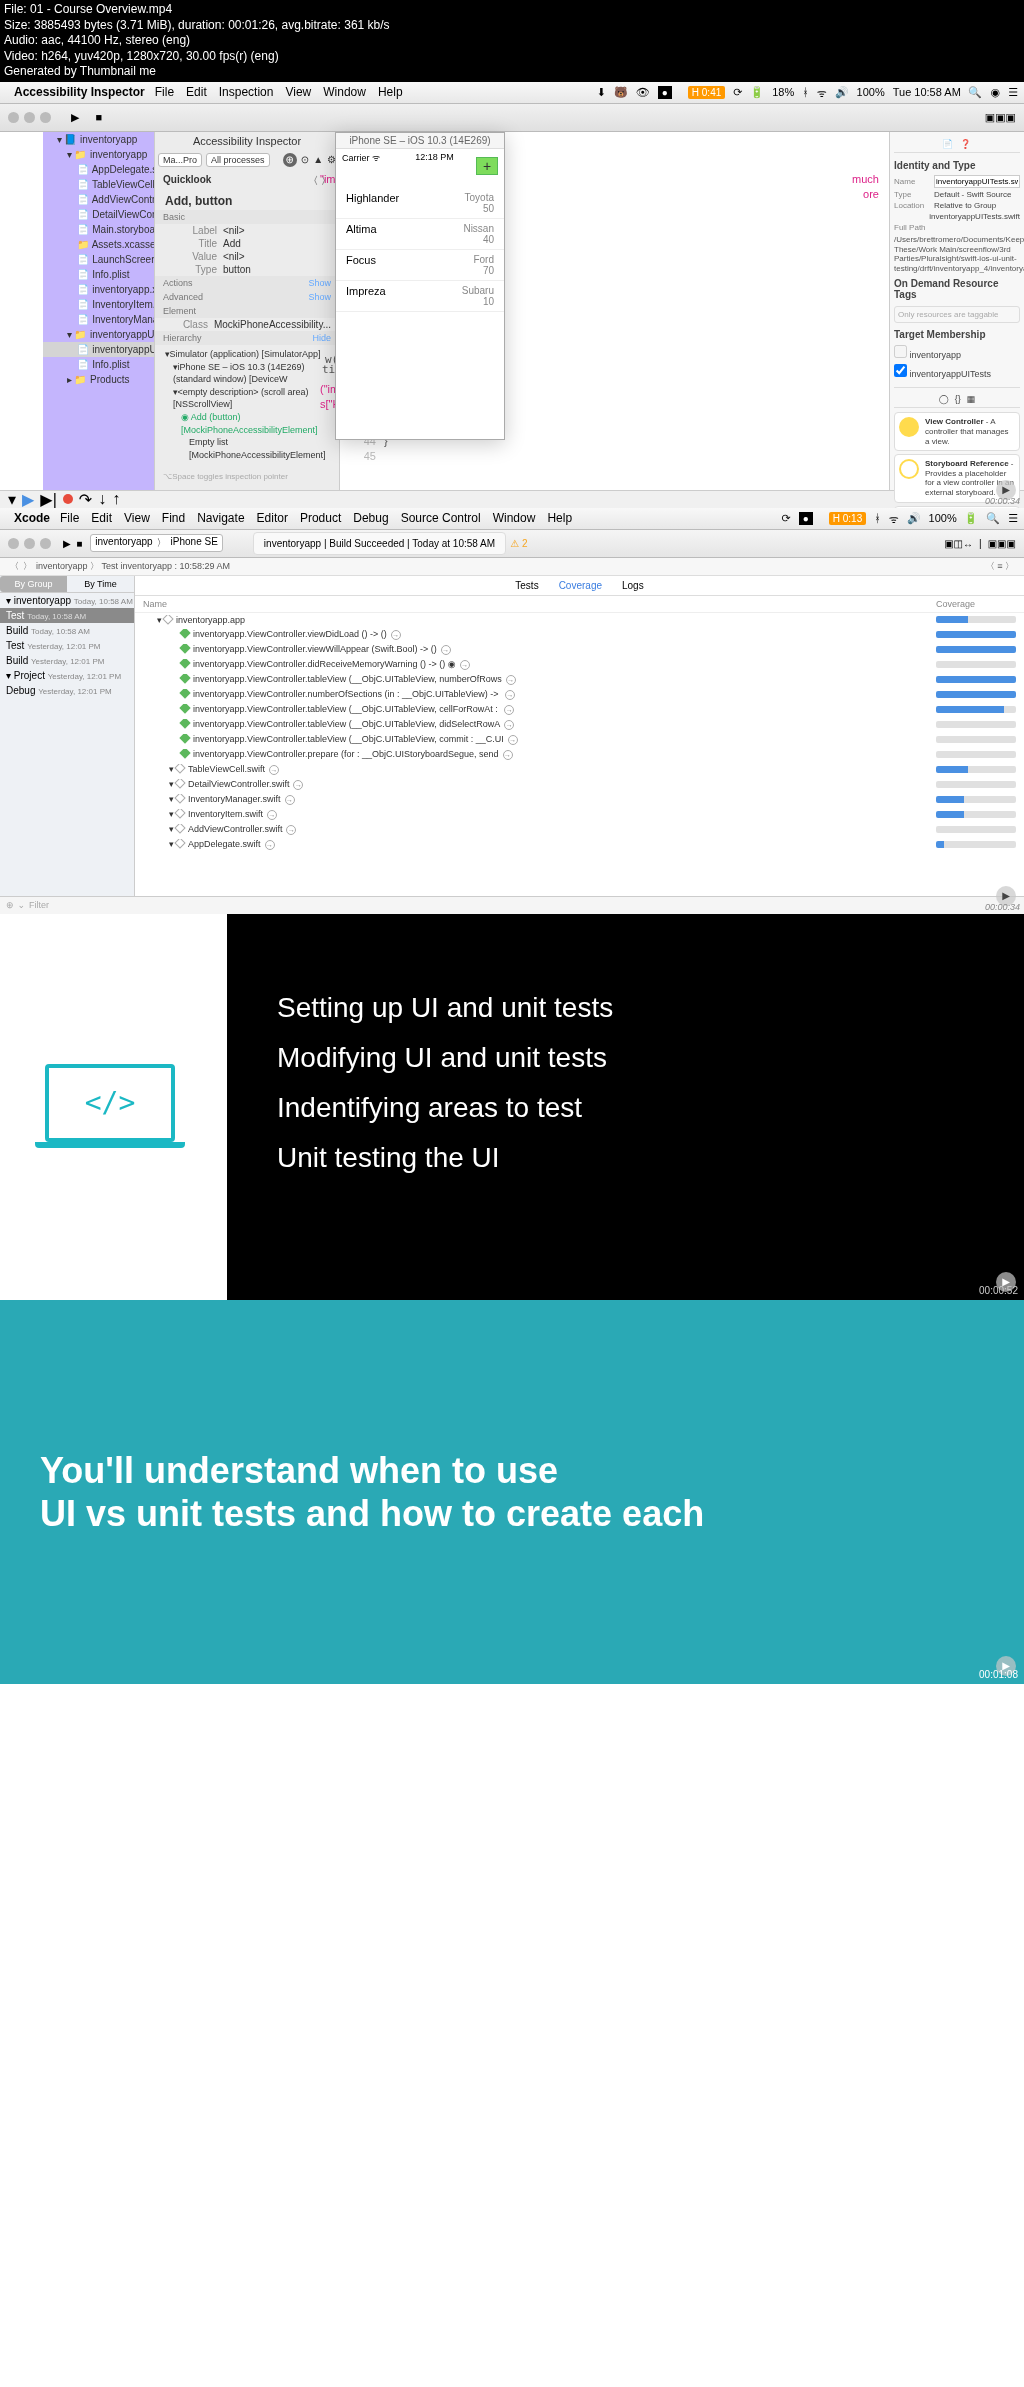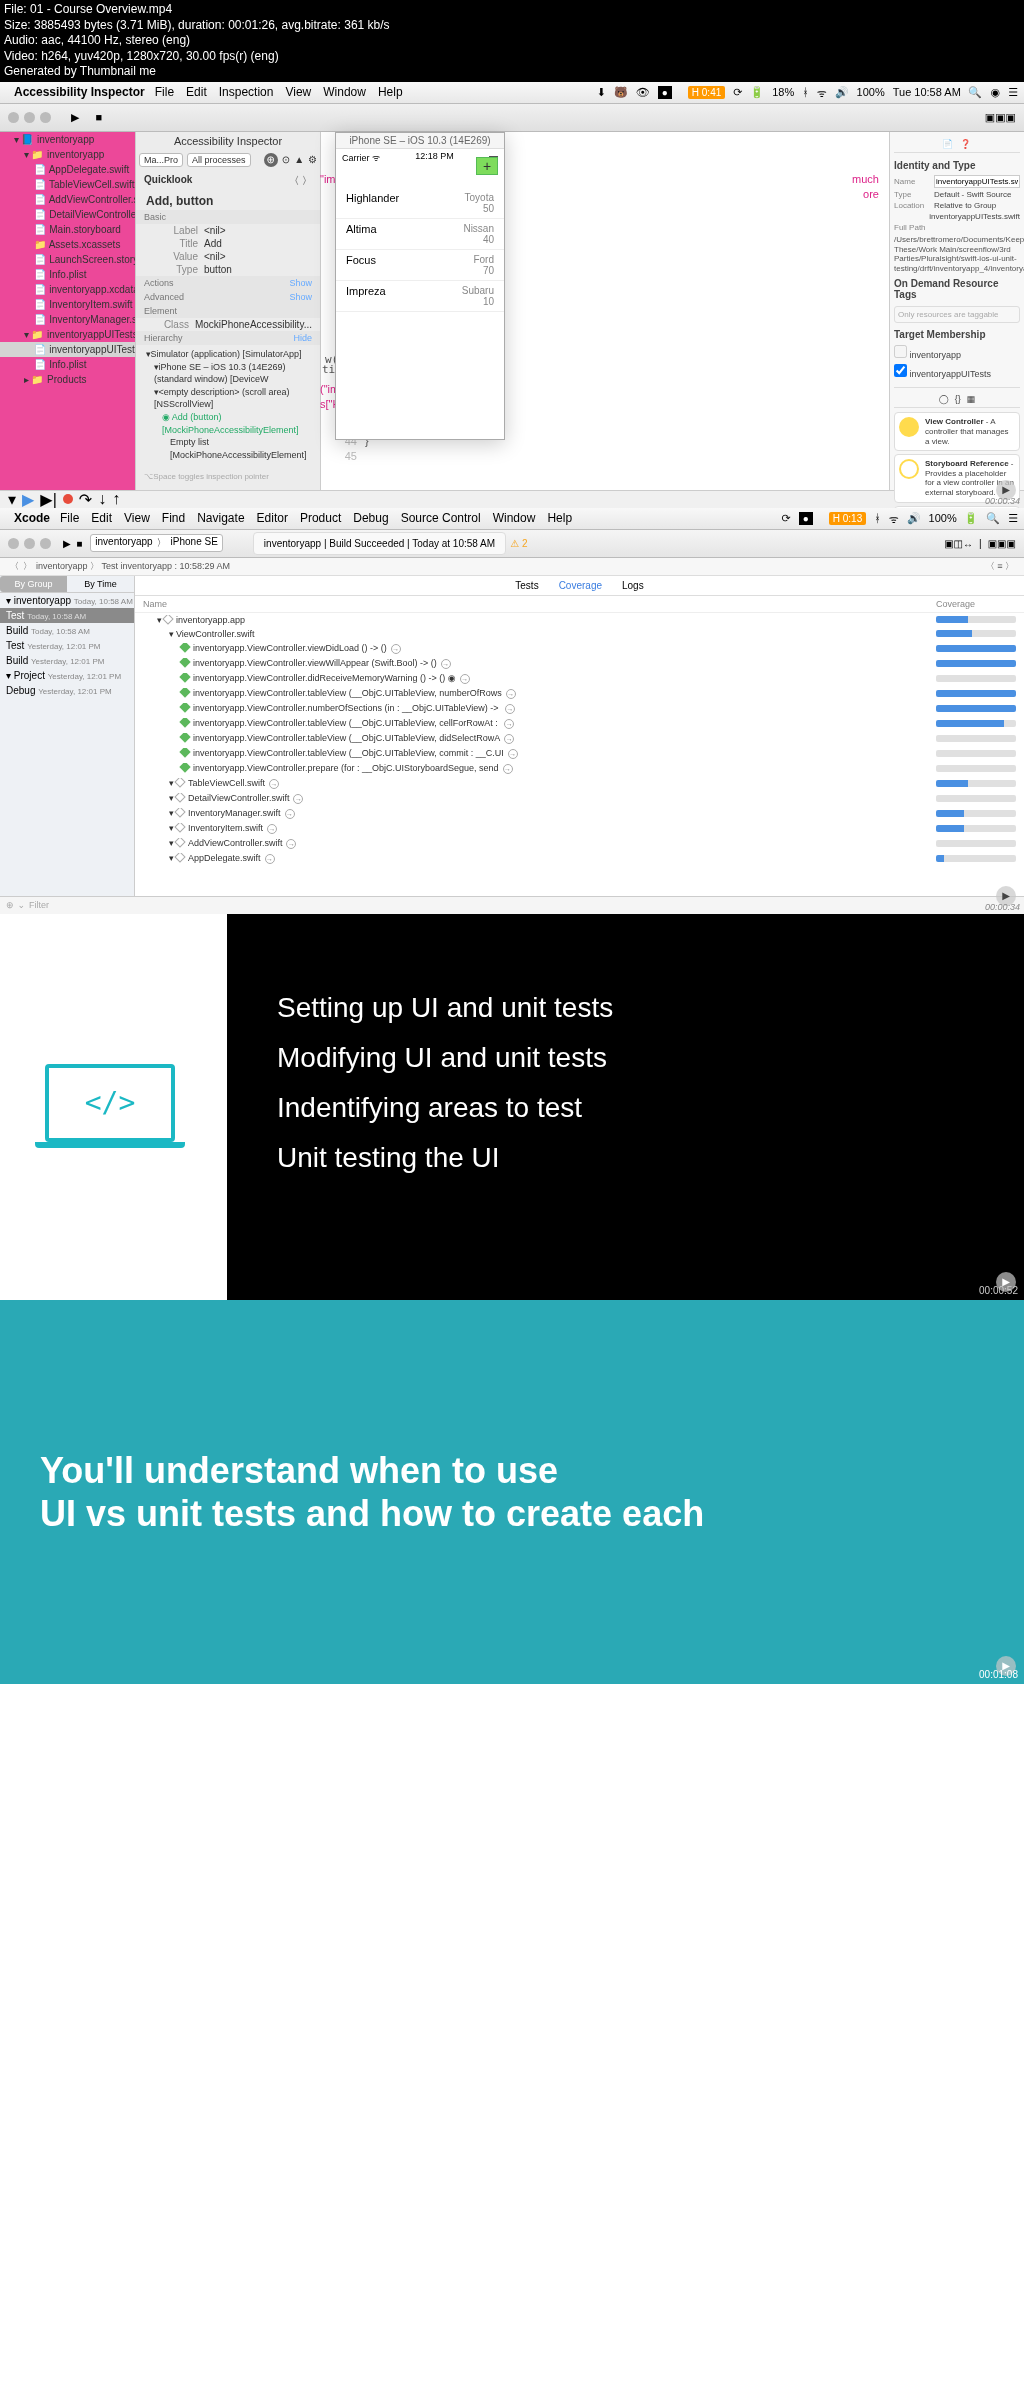--- a/index.html
+++ b/index.html
@@ -10,21 +10,21 @@
 .menubar .app-bold { font-weight: 700; margin-right: 10px; }
 .menubar .mitem { margin-right: 12px; }
 .menubar .right { margin-left: auto; display: flex; gap: 8px; align-items: center; font-size: 11px; }
 .menubar .right .dbox { background: #000; color: #fff; padding: 1px 4px; font-size: 10px; }
 .menubar .right .obox { background: #f90; color: #fff; padding: 1px 4px; font-size: 10px; border-radius: 2px; margin-left: 8px; }
 .toolbar { background: linear-gradient(#f0f0f0, #e0e0e0); height: 28px; display: flex; align-items: center; padding: 0 8px; border-bottom: 1px solid #bbb; font-size: 11px; }
 .traffic { display: flex; gap: 5px; margin-right: 12px; }
 .traffic span { width: 11px; height: 11px; border-radius: 50%; }
 .toolbar .btn { padding: 2px 6px; margin: 0 2px; }
 .main-area { display: flex; height: 358px; background: #fff; position: relative; }
-.sidebar-left { width: 136px; background: #ec4899; font-size: 10px; overflow: hidden; border-right: 1px solid #ccc; }
+.sidebar-left { width: 112px; background: #c4b5fd; font-size: 10px; overflow: hidden; border-right: 1px solid #ccc; margin-left: 43px; }
 .sidebar-left .itm { padding: 2px 4px 2px 14px; white-space: nowrap; color: #333; }
 .sidebar-left .itm.l2 { padding-left: 24px; }
 .sidebar-left .itm.l3 { padding-left: 34px; }
 .sidebar-left .itm.sel { background: #d4d4d4; }
 .ai-panel { width: 185px; background: #ececec; border-right: 1px solid #ccc; font-size: 10px; color: #333; }
 .ai-panel .titlebar { text-align: center; padding: 3px; font-size: 11px; }
 .ai-panel .ctrl-row { display: flex; gap: 4px; padding: 3px; align-items: center; }
 .ai-panel .ctrl-row .seg { background: #fff; border: 1px solid #bbb; border-radius: 3px; padding: 1px 4px; font-size: 9px; }
 .ai-panel .ql-head { display: flex; justify-content: space-between; padding: 4px 8px; font-weight: 700; }
 .ai-panel .ql-title { padding: 2px 10px; font-weight: 700; font-size: 12px; }
@@ -34,21 +34,21 @@
 .ai-panel .hier { padding: 3px 10px; font-size: 9px; line-height: 1.4; }
 .ai-panel .hier .h-i { padding-left: 0; }
 .ai-panel .hier .h-i.l1 { padding-left: 8px; }
 .ai-panel .hier .h-i.l2 { padding-left: 16px; color: #2a6; }
 .ai-panel .hier .h-i.l3 { padding-left: 24px; }
 .ai-panel .foot-note { padding: 8px; font-size: 8px; color: #aaa; }
 .code-back { flex: 1; background: #fff; font-family: Menlo, monospace; font-size: 11px; color: #555; padding-top: 240px; padding-left: 12px; line-height: 1.4; }
 .code-back .ln { color: #bbb; display: inline-block; width: 24px; text-align: right; margin-right: 8px; }
 .sim { position: absolute; left: 335px; top: 0; width: 170px; height: 308px; background: #fff; border: 1px solid #aaa; box-shadow: 0 4px 20px rgba(0,0,0,.2); z-index: 5; }
 .sim-title { text-align: center; font-size: 10px; color: #666; padding: 2px; background: #f5f5f5; border-bottom: 1px solid #ddd; }
-.sim-status { display: flex; justify-content: space-between; padding: 2px 6px; font-size: 9px; }
+.sim-status { display: flex; justify-content: space-between; padding: 2px 6px; font-size: 9px; align-items: center; }
 .sim-add { position: absolute; right: 6px; top: 24px; width: 22px; height: 18px; background: #7edc5c; border: 1px solid #5b5; display: flex; align-items: center; justify-content: center; font-size: 14px; color: #333; }
 .sim-list { padding-top: 22px; }
 .sim-row { display: flex; justify-content: space-between; padding: 4px 10px; font-size: 11px; border-bottom: 1px solid #eee; }
 .sim-row .r-right { color: #888; text-align: right; font-size: 10px; }
 .insp-right { width: 135px; background: #f7f7f7; border-left: 1px solid #ccc; font-size: 9px; color: #444; padding: 4px; }
 .insp-right .tab-icons { display: flex; gap: 6px; justify-content: center; padding: 3px; border-bottom: 1px solid #ddd; margin-bottom: 4px; }
 .insp-right .sec-h { font-weight: 700; padding: 3px 0; font-size: 10px; }
 .insp-right .kv2 { display: flex; padding: 1px 0; align-items: center; }
 .insp-right .kv2 .k { width: 40px; color: #888; font-size: 8px; }
 .insp-right .kv2 .v { flex: 1; font-size: 8px; }
@@ -448,26 +448,20 @@
       <span class="c2">Coverage</span>
     </div>
     <div id="test-rows">
           <div class="test-row">
             <span class="c1 indent-1">▾ <span class="diamond empty"></span>inventoryapp.app</span>
             <span class="c2">
               <div class="bar" style="--p:40%"></div>
             </span>
           </div>
           <div class="test-row">
-            <span class="c1 indent-2">▾ ViewController.swift</span>
-            <span class="c2">
-              <div class="bar" style="--p:45%"></div>
-            </span>
-          </div>
-          <div class="test-row">
             <span class="c1 indent-3"><span class="diamond"></span>inventoryapp.ViewController.viewDidLoad () -&gt; ()<span class="arrow-btn">→</span></span>
             <span class="c2">
               <div class="bar" style="--p:100%"></div>
             </span>
           </div>
           <div class="test-row">
             <span class="c1 indent-3"><span class="diamond"></span>inventoryapp.ViewController.viewWillAppear (Swift.Bool) -&gt; ()<span class="arrow-btn">→</span></span>
             <span class="c2">
               <div class="bar" style="--p:100%"></div>
             </span>

